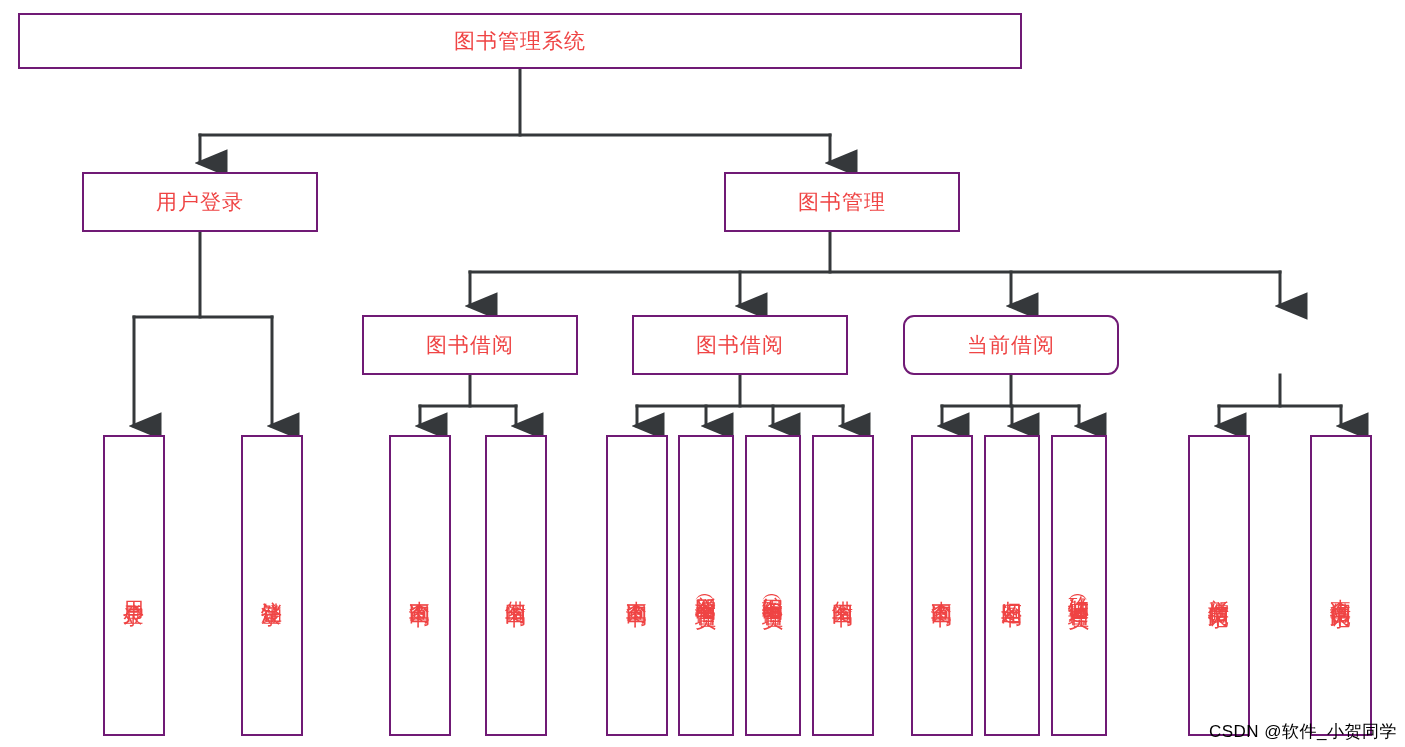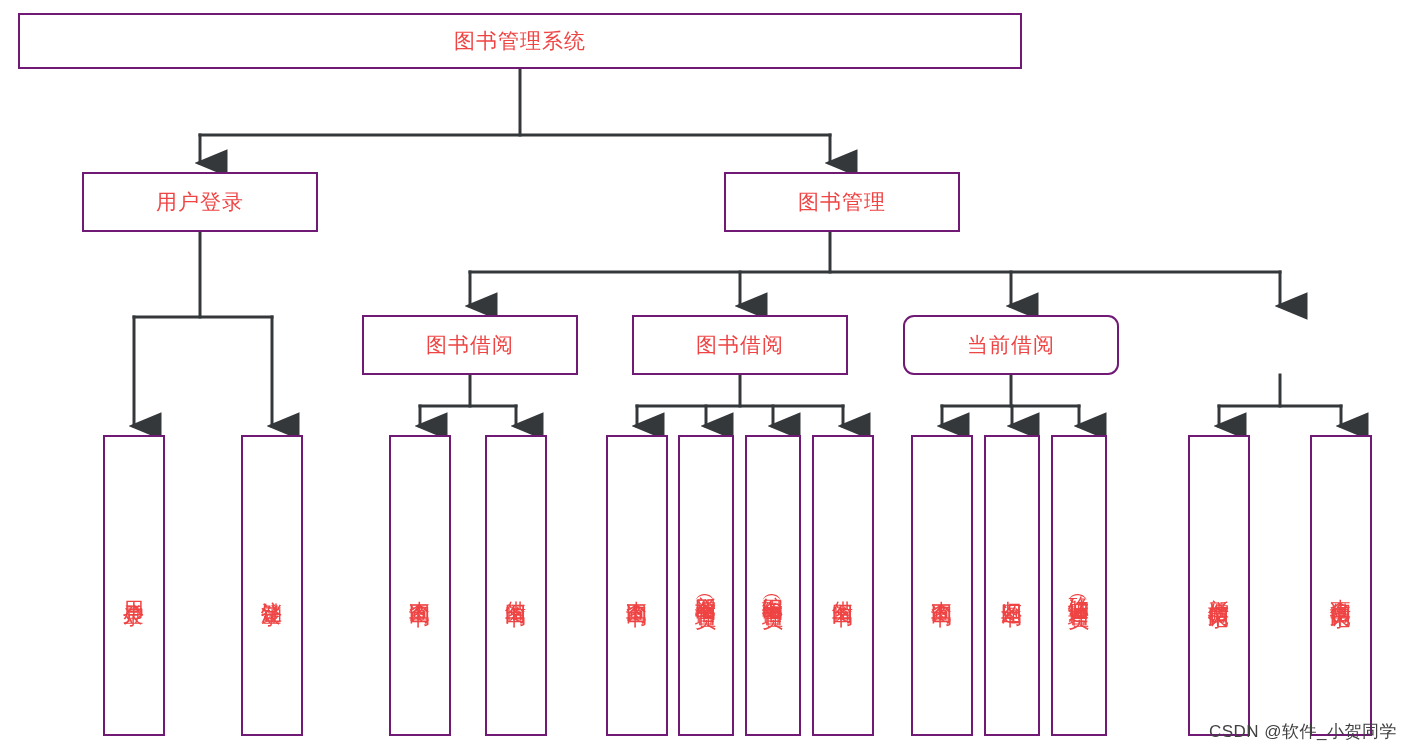--- a/index.html
+++ b/index.html
@@ -49,21 +49,21 @@
   .node.v .txt {
     writing-mode: vertical-rl;
     text-orientation: upright;
     white-space: nowrap;
   }
   .watermark {
     position: absolute;
     right: 8px;
     bottom: 4px;
     font-size: 17px;
-    color: #404040;
+    color: #000000;
     white-space: nowrap;
     letter-spacing: 0.5px;
   }
 </style>
 </head>
 <body>
 
 <div id="canvas">
 
   <svg id="wires" viewBox="0 0 1405 747" xmlns="http://www.w3.org/2000/svg">

